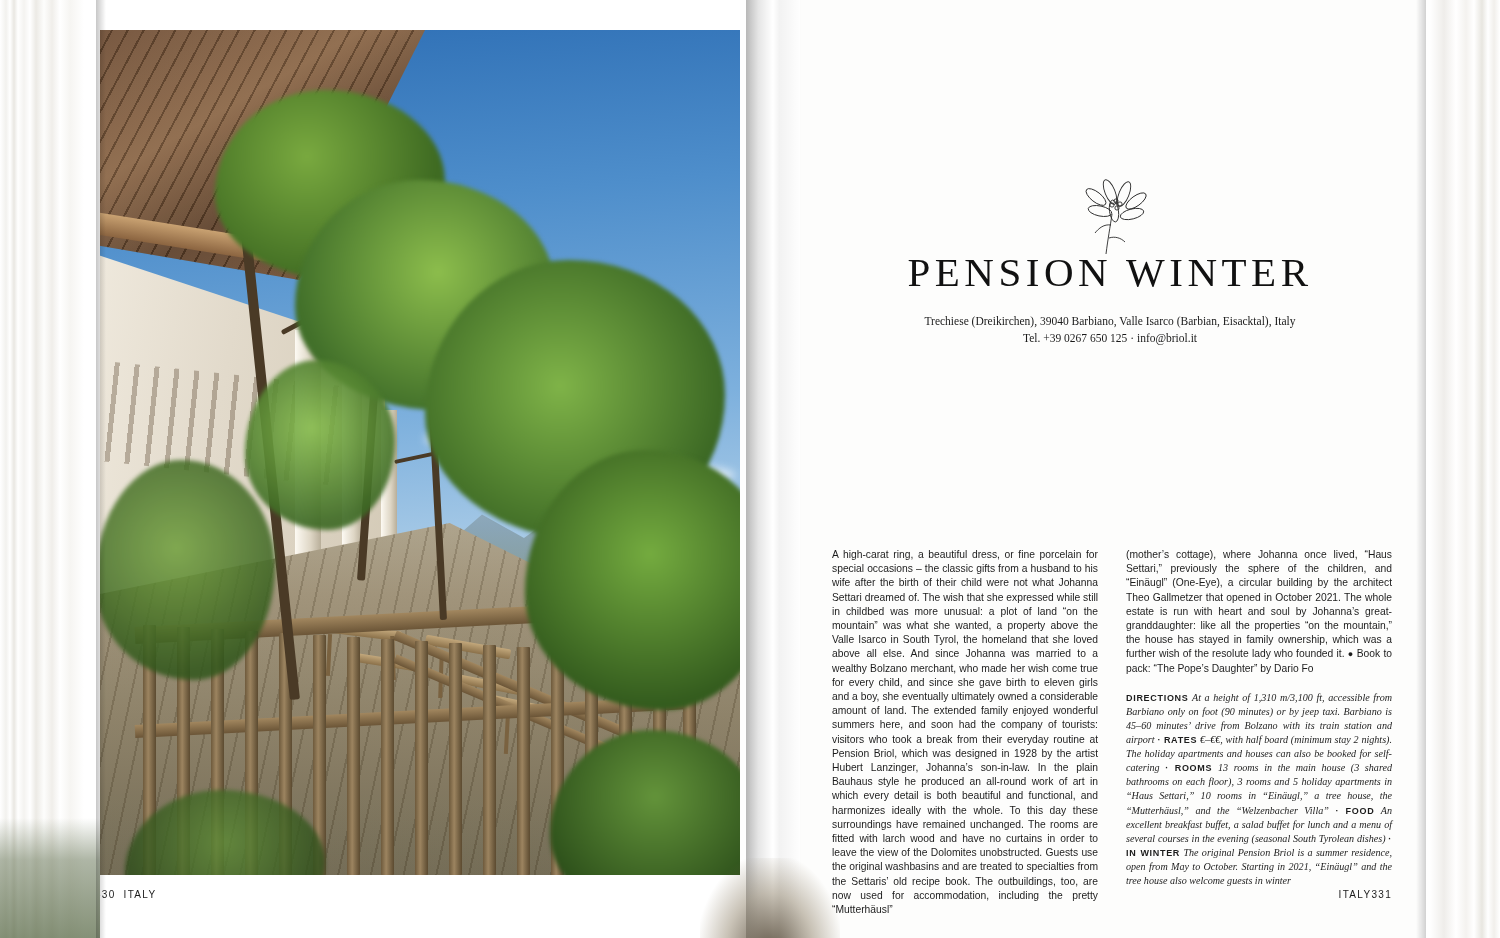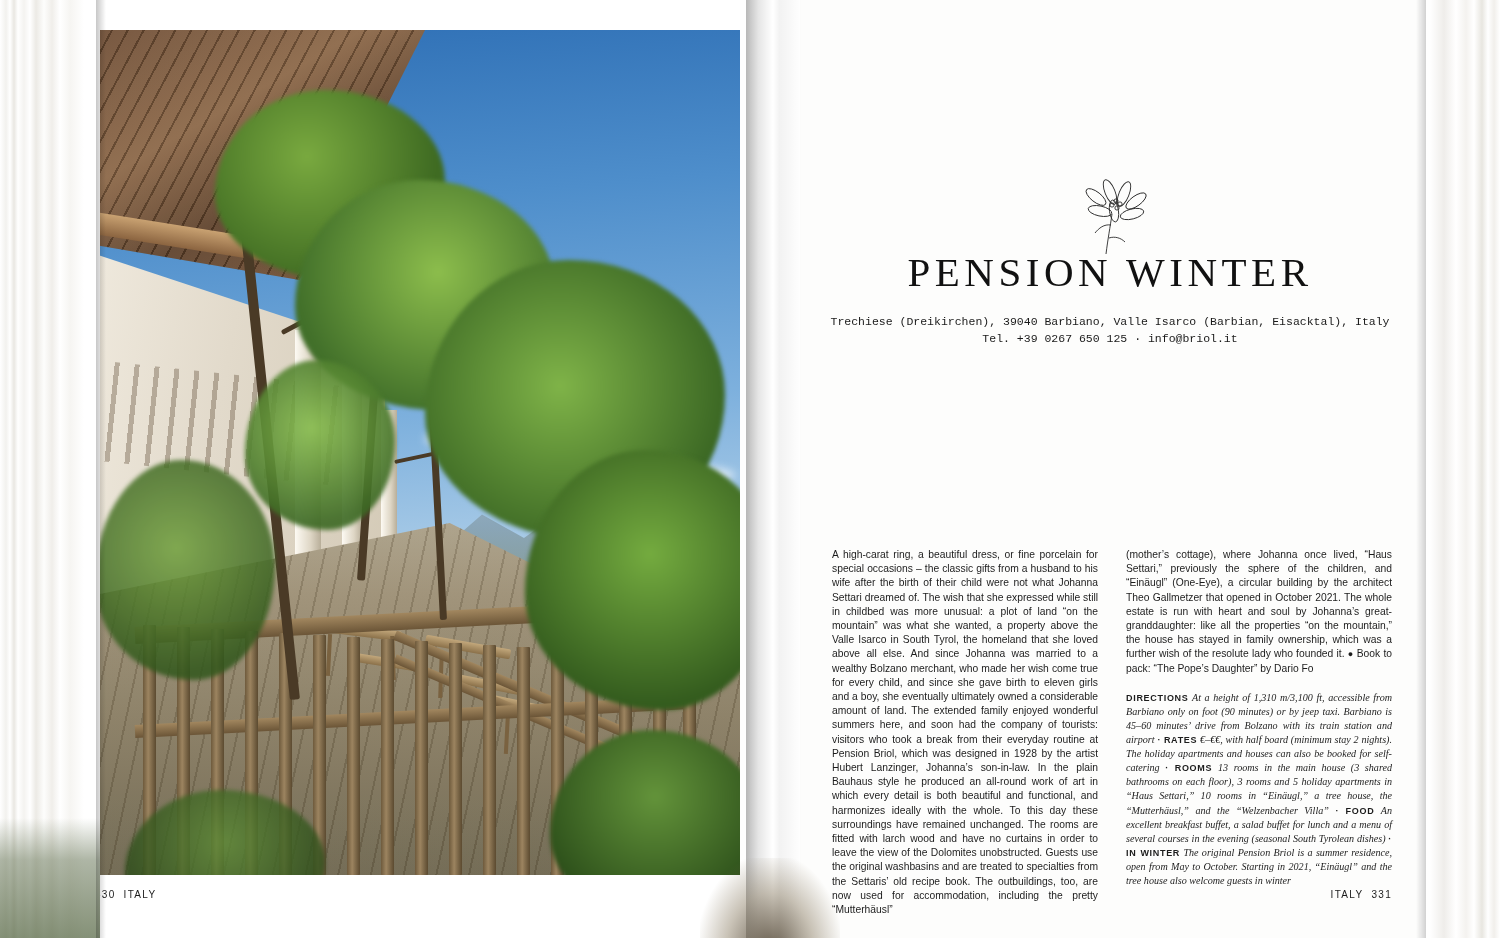--- a/index.html
+++ b/index.html
@@ -256,21 +256,21 @@
     font-size: 41px;
     letter-spacing: 4.5px;
     color: #111;
     font-weight: 400;
   }
   .addr {
     position: absolute;
     top: 313px;
     left: 0; right: 0;
     text-align: center;
-    font-family: Liberation Mono, monospace;
+    font-family: Liberation Serif, serif;
     font-size: 11.5px;
     line-height: 17px;
     color: #1a1a1a;
   }
   .subhead {
     position: absolute;
     top: 508px;
     left: 0; right: 0;
     text-align: center;
     font-family: "Liberation Serif", serif;
@@ -317,21 +317,21 @@
   }
   .bullet { font-size: 9px; }
 
   .folio-right {
     position: absolute;
     right: 28px; bottom: 38px;
     font-size: 10px;
     letter-spacing: 1.3px;
     color: #1b1b1b;
   }
-  .folio-right .num { margin-left: 8px; }
+  .folio-right .num { }
 </style>
 </head>
 <body>
 
 <div id="spread">
 
   <div class="page-left">
 
     <div class="photo">
       <div class="sky"></div>

